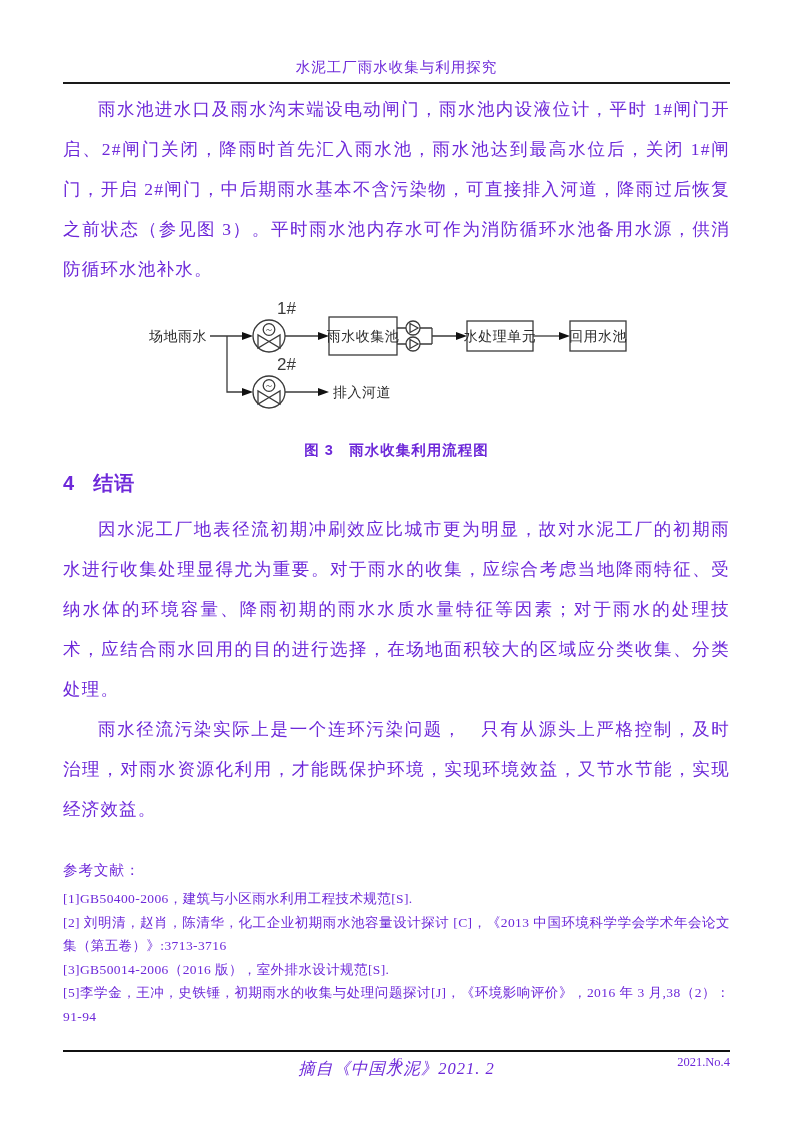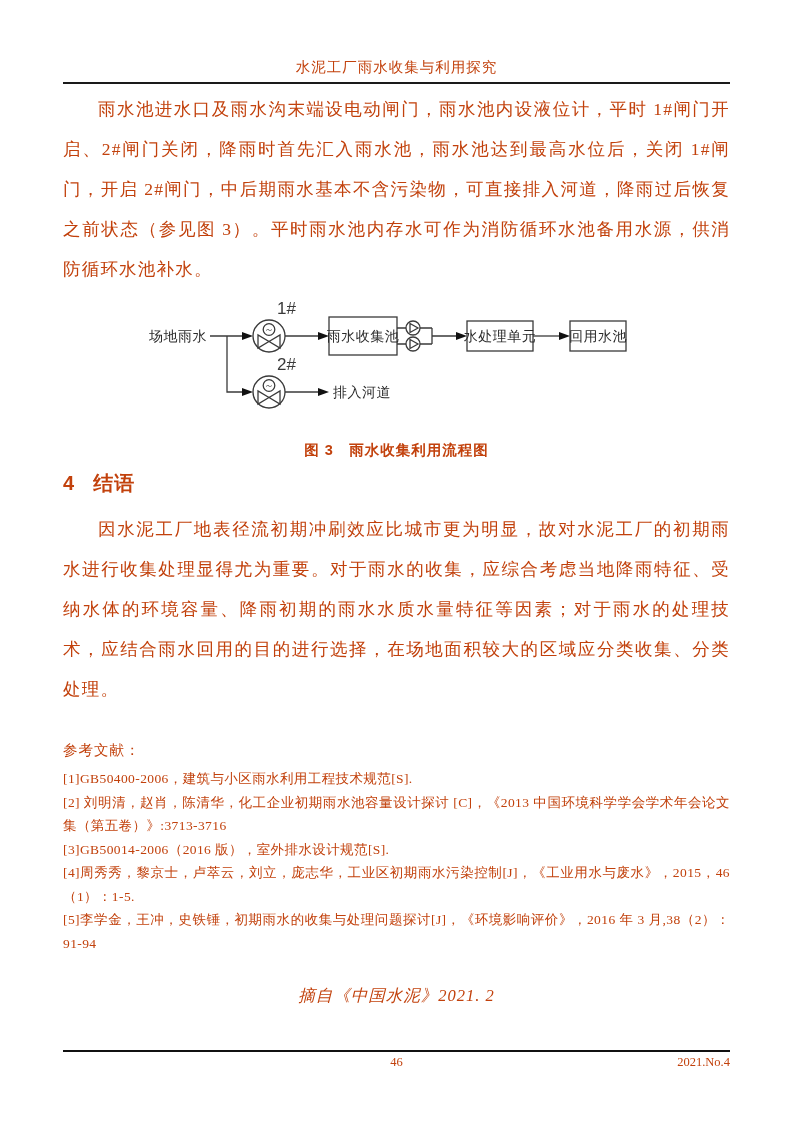--- a/index.html
+++ b/index.html
@@ -1,20 +1,20 @@
 <!DOCTYPE html>
 <html lang="zh"><head>
 <meta charset="utf-8">
 <style>
   html,body{margin:0;padding:0;background:#ffffff;}
   .page{
     position:relative;
     width:793px;height:1122px;
     background:#ffffff;
-    color:#c2410c;
+    color:#6d28d9;
     font-family:"Liberation Serif", serif;
     overflow:hidden;
   }
   .content{
     position:absolute;left:63px;top:0;width:667px;
   }
   
   .header{
     padding-top:58px;
     padding-bottom:5px;
@@ -176,28 +176,28 @@
 
       <div class="figure-caption">图 3　雨水收集利用流程图</div>
     </div>
 
     <div class="section-heading">
       <span class="h-num">4</span><span>结语</span>
     </div>
 
     <div class="section-body">
       <p class="body-text">因水泥工厂地表径流初期冲刷效应比城市更为明显，故对水泥工厂的初期雨水进行收集处理显得尤为重要。对于雨水的收集，应综合考虑当地降雨特征、受纳水体的环境容量、降雨初期的雨水水质水量特征等因素；对于雨水的处理技术，应结合雨水回用的目的进行选择，在场地面积较大的区域应分类收集、分类处理。</p>
+      <p class="body-text">雨水径流污染实际上是一个连环污染问题，　只有从源头上严格控制，及时治理，对雨水资源化利用，才能既保护环境，实现环境效益，又节水节能，实现经济效益。</p>
     </div>
 
     <div class="references">
       <p class="ref-heading">参考文献：</p>
       <p class="ref-item">[1]GB50400-2006，建筑与小区雨水利用工程技术规范[S].</p>
       <p class="ref-item">[2] 刘明清，赵肖，陈清华，化工企业初期雨水池容量设计探讨 [C]，《2013 中国环境科学学会学术年会论文集（第五卷）》:3713-3716</p>
       <p class="ref-item">[3]GB50014-2006（2016 版），室外排水设计规范[S].</p>
-      <p class="ref-item">[4]周秀秀，黎京士，卢萃云，刘立，庞志华，工业区初期雨水污染控制[J]，《工业用水与废水》，2015，46（1）：1-5.</p>
       <p class="ref-item">[5]李学金，王冲，史铁锤，初期雨水的收集与处理问题探讨[J]，《环境影响评价》，2016 年 3 月,38（2）：91-94</p>
     </div>
 
     <div class="source-note">摘自《中国水泥》2021. 2</div>
   </div>
 
   <div class="footer">
     <div class="footer-line"></div>
     <div class="footer-row">
       <span class="footer-page">46</span>

